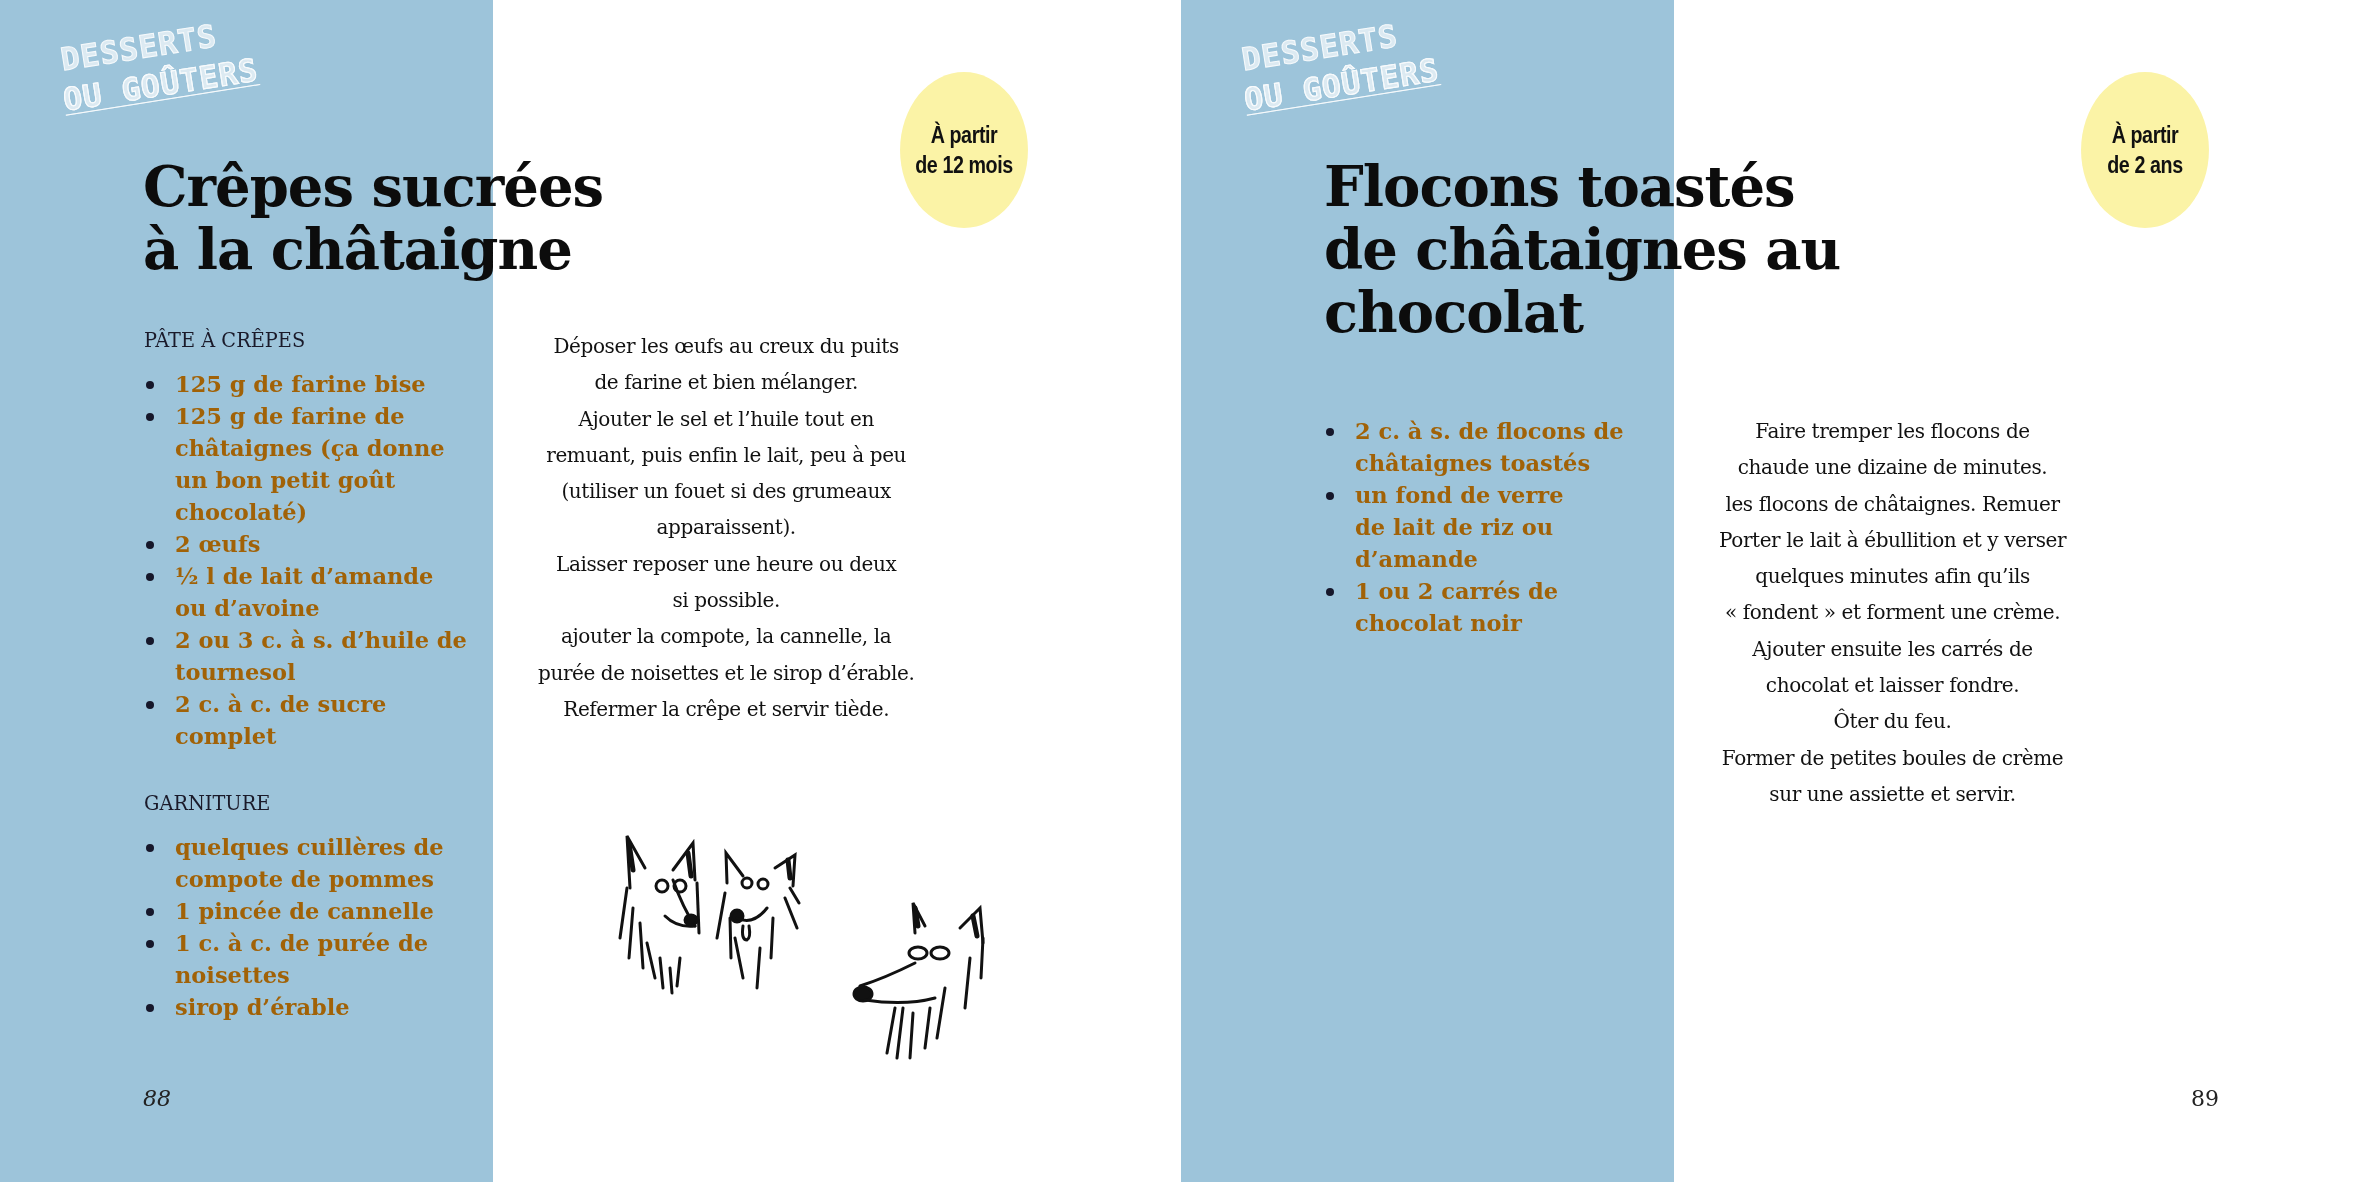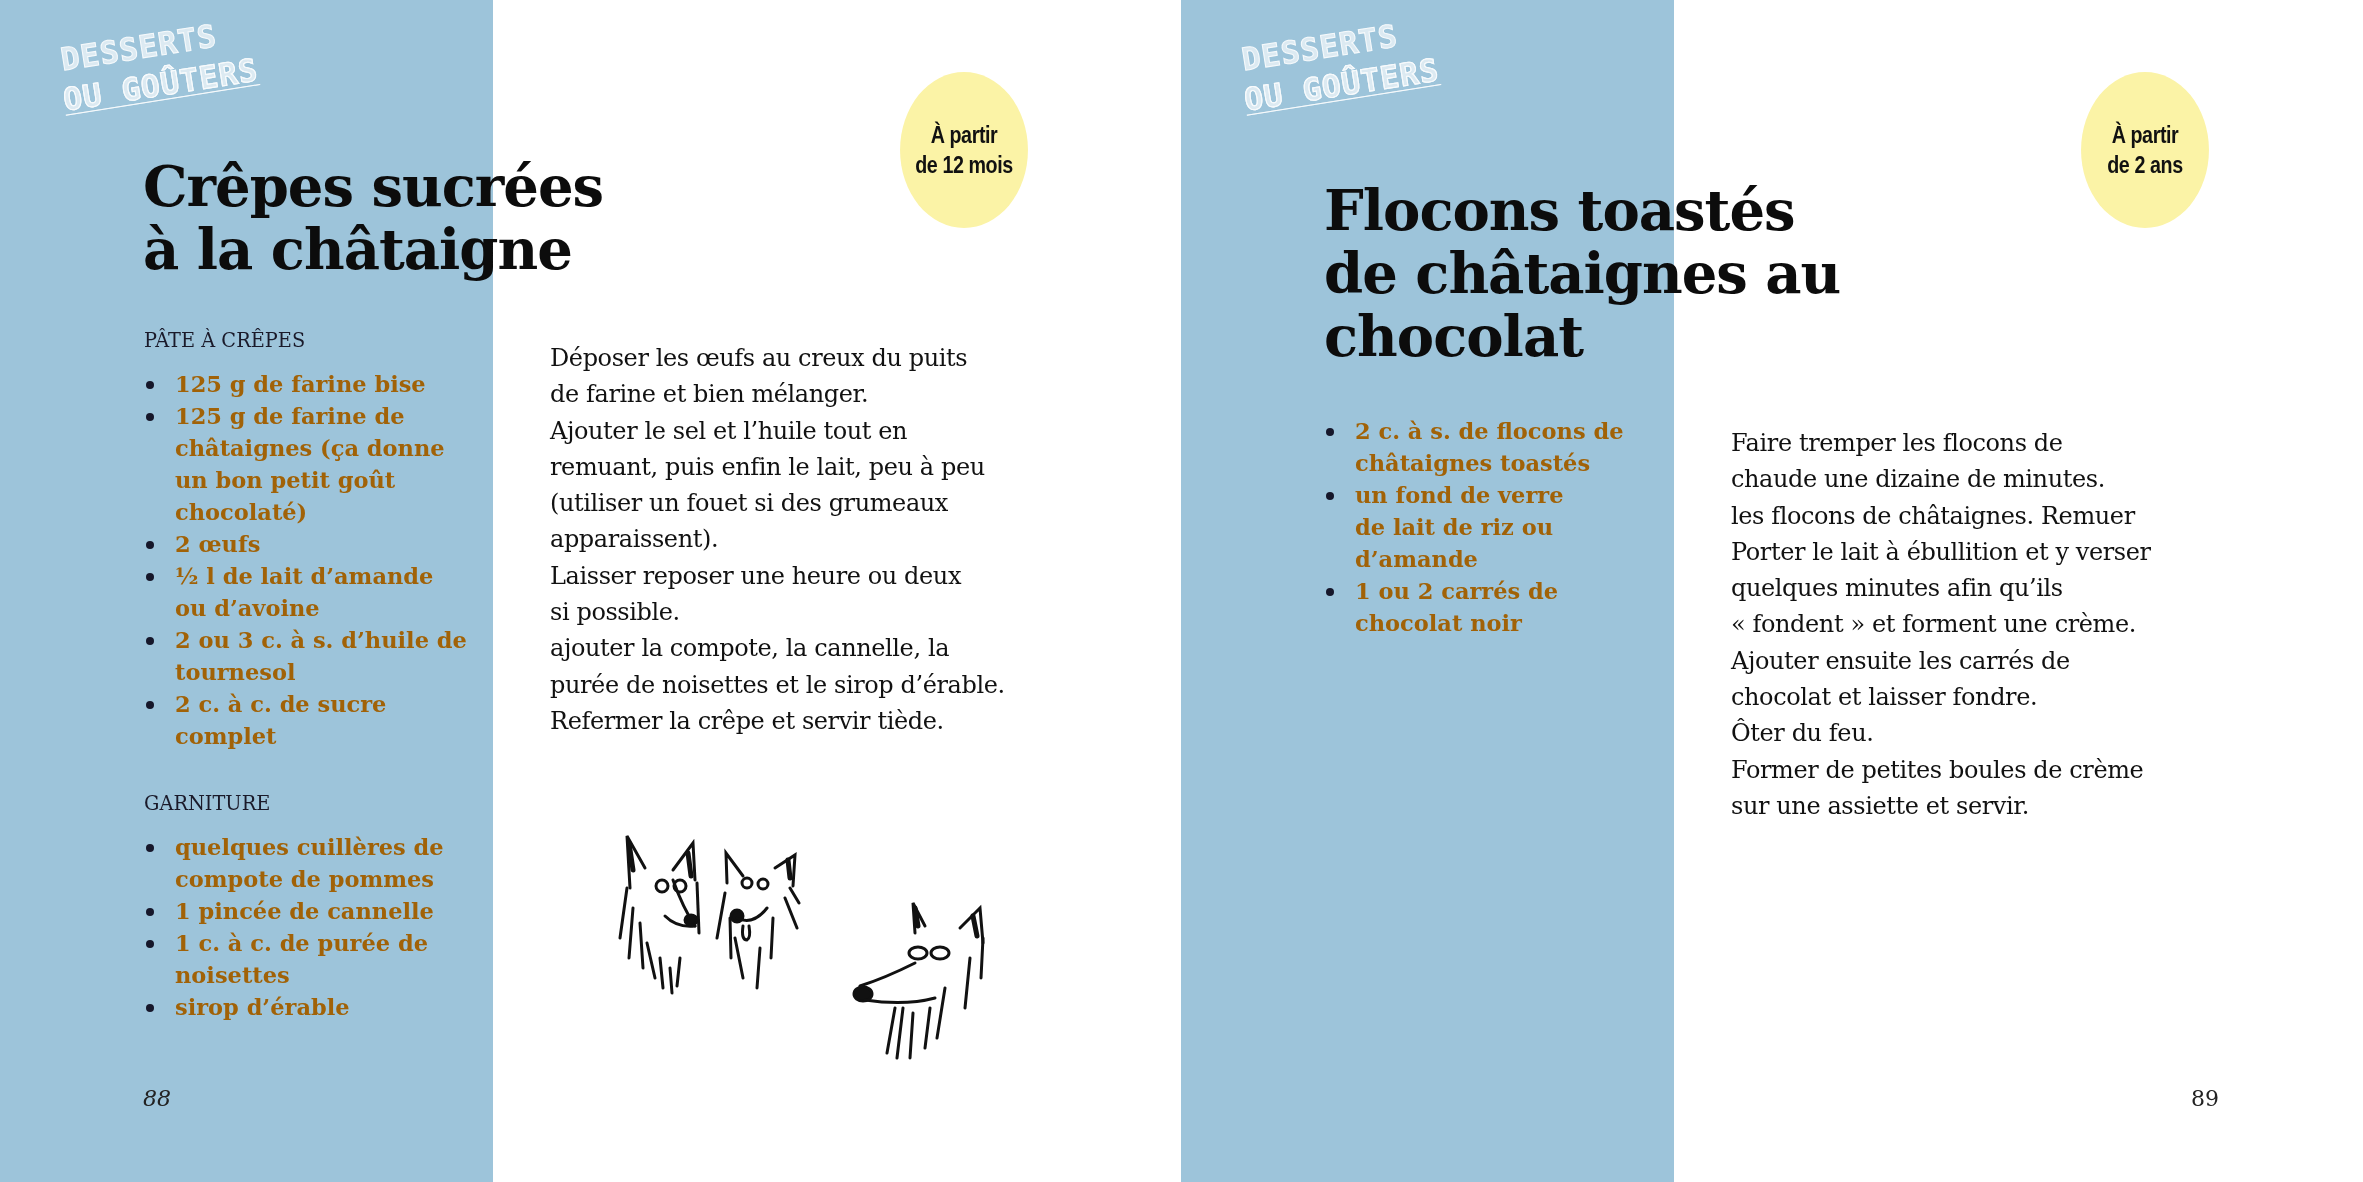--- a/index.html
+++ b/index.html
@@ -50,22 +50,22 @@
     line-height: 32px; color: #a16207;
   }
   ul.ingredients li { position: relative; padding-left: 31px; }
   ul.ingredients li .bullet {
     position: absolute; left: 2px; top: 13px; width: 8px; height: 8px; border-radius: 50%;
     background: #16172a;
   }
   ul.ingredients li .line { display: block; white-space: nowrap; }
 
   .instructions {
-    position: absolute; margin: 12px; font-family: "DejaVu Serif", serif;
-    font-size: 24px; line-height: 36.3px; color: #111111; font-weight: normal;
+    position: absolute; margin: 0; font-family: "DejaVu Serif", serif;
+    font-size: 20px; line-height: 36.3px; color: #111111; font-weight: normal; text-align: center;
   }
   .instructions span { display: block; white-space: nowrap; letter-spacing: -0.4px; }
 
   .page-number {
     position: absolute; top: 1086px; font-family: "DejaVu Serif", serif;
     font-size: 22px; color: #222222;
   }
 
   .illustration { position: absolute; left: 585px; top: 808px; width: 420px; height: 260px; }
 </style>
@@ -211,21 +211,21 @@
   <div class="stamp">
     <span>DESSERTS</span>
     <span class="l2">OU GOÛTERS</span>
   </div>
 
   <div class="badge" style="left:886px; background:#fbf3a6;">
     <span>À partir</span>
     <span>de 2 ans</span>
   </div>
 
-  <h1 class="title" style="left:143px;margin-top:24px;">
+  <h1 class="title" style="left:143px;">
     <span>Flocons toastés</span>
     <span>de châtaignes au</span>
     <span>chocolat</span>
   </h1>
 
   <ul class="ingredients" style="left:143px; top:415px;">
     <li>
         <i class="bullet"></i>
         <span class="line">2 c. à s. de flocons de</span>
         <span class="line">châtaignes toastés</span>

